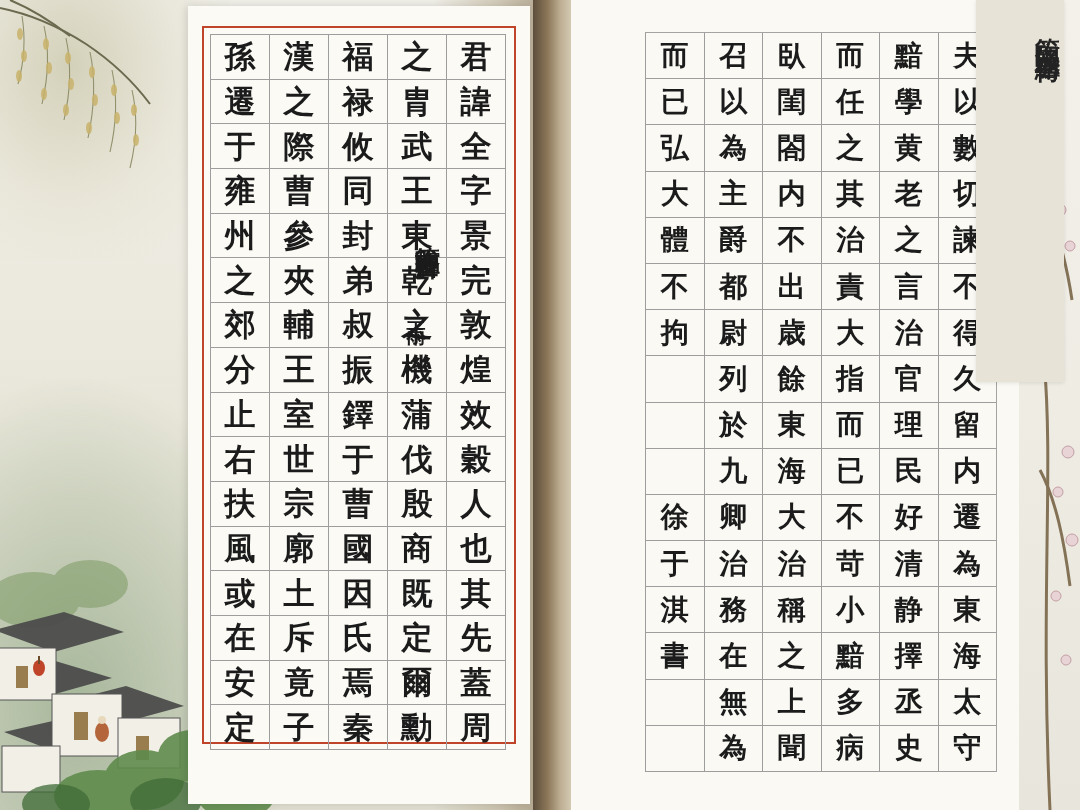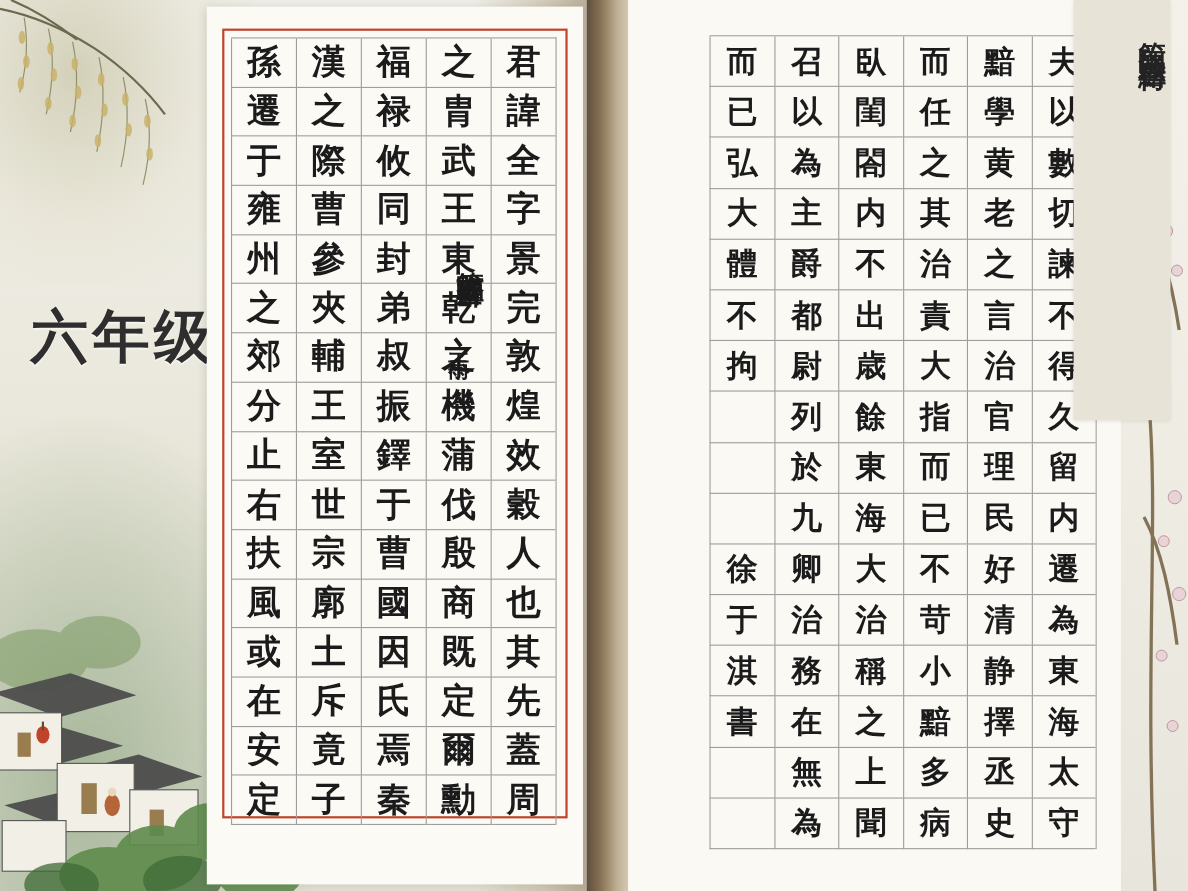--- a/index.html
+++ b/index.html
@@ -306,21 +306,20 @@
         <ellipse cx="172" cy="320" rx="36" ry="22"></ellipse>
         <ellipse cx="62" cy="324" rx="34" ry="20"></ellipse>
       </g>
 
       <g>
           <ellipse cx="108" cy="252" rx="7" ry="10" fill="#b4653a"></ellipse>
           <circle cx="108" cy="240" r="4" fill="#e8d9bd"></circle>
         </g>
     </svg>
 
-    <div class="grade-text">六年级</div>
 
     <div class="sheet-left">
       <div class="inner-border"></div>
       <div class="grid-left" id="grid-left">
           <div class="col">
             <div class="cell">君</div>
             <div class="cell">諱</div>
             <div class="cell">全</div>
             <div class="cell">字</div>
             <div class="cell">景</div>

